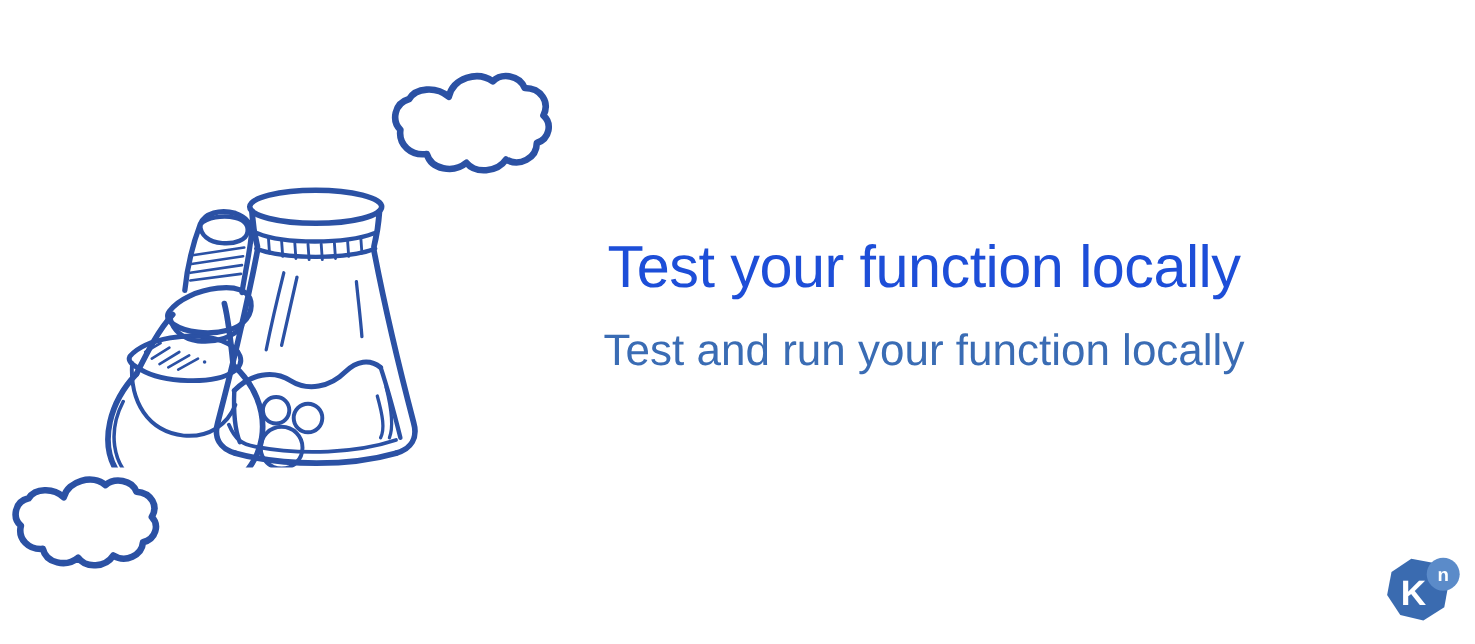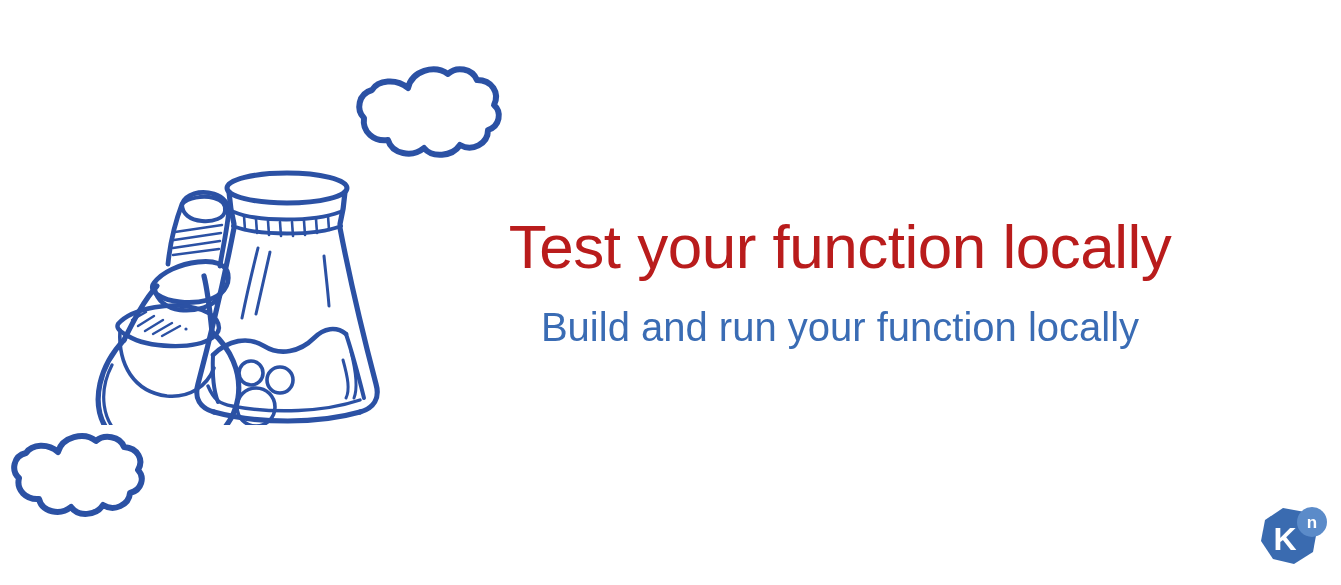--- a/index.html
+++ b/index.html
@@ -46,24 +46,24 @@
 
   
   #text-block {
     position: absolute;
     left: 400px;
     top: 215px;
     width: 880px;
     text-align: center;
   }
   #slide-title {
-    font-size: 62px;
+    font-size: 54px;
     line-height: 1.04;
     font-weight: 400;
-    color: #b91c1c;
+    color: #1d4ed8;
     letter-spacing: -0.5px;
     margin: 0;
     white-space: nowrap;
   }
   #subtitle-group {
     margin-top: 22px;
   }
   .subtitle-line {
     font-size: 40px;
     line-height: 1.32;
@@ -207,21 +207,21 @@
                C 52 88, 34 84, 31 71
                C 18 72, 8 62, 11 50
                C 3 43, 5 28, 18 25
                C 24 16, 40 15, 50 24 Z"></path>
     </svg>
   </div>
 
   <div id="text-block">
     <div id="slide-title">Test your function locally</div>
     <div id="subtitle-group">
-      <div class="subtitle-line">Build and run your function locally</div>
+      <div class="subtitle-line">Test and run your function locally</div>
     </div>
   </div>
 
   <div id="knative-logo">
     <svg viewBox="0 0 74 72" width="74" height="72">
 
       <polygon points="29,6 51,10 63,28 59,50 40,62 19,57 7,39 11,18" fill="#3A6BB0"></polygon>
 
       <circle cx="58" cy="20" r="15" fill="#5B8BC9"></circle>
 

